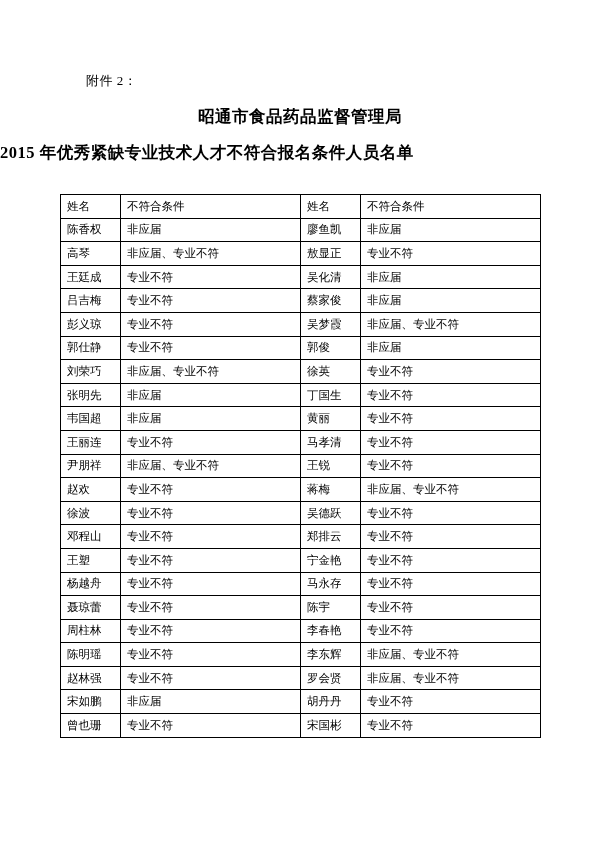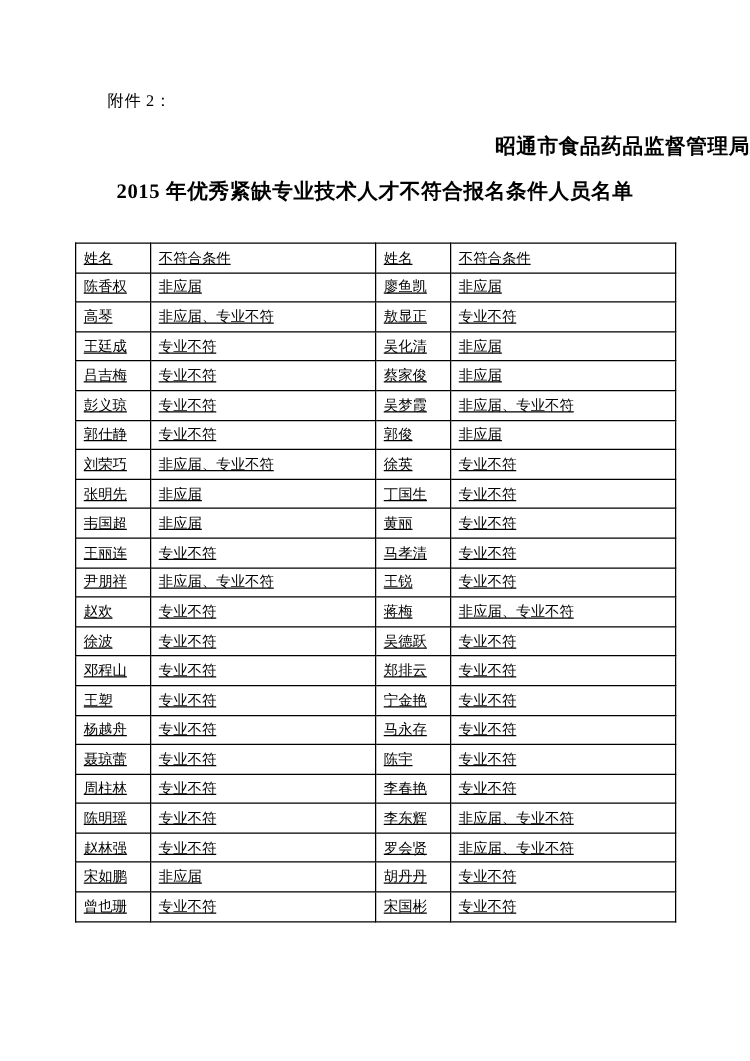--- a/index.html
+++ b/index.html
@@ -22,45 +22,43 @@
     padding: 0;
   }
   .attachment-label {
     margin-top: 72px;
     margin-left: 86px;
     font-size: 13px;
     letter-spacing: 0.5px;
     font-family: "Liberation Serif", "DejaVu Serif", serif;
   }
   .doc-title {
-    text-align: right;
+    text-align: center;
     font-weight: bold;
     font-size: 16.5px;
     margin-top: 16px;
     letter-spacing: 0.5px;
     font-family: "Liberation Serif", "DejaVu Serif", serif;
   }
   .doc-subtitle {
-    text-align: center;
     font-weight: bold;
     font-size: 16.5px;
     margin-top: 14px;
     letter-spacing: 0.5px;
     font-family: "Liberation Serif", "DejaVu Serif", serif;
   }
   .table-wrap {
     margin-top: 30px;
     margin-left: 60px;
     width: 480px;
   }
   table.name-table {
     border-collapse: collapse;
     width: 480px;
     table-layout: fixed;
-    text-decoration: underline;
   }
   table.name-table td,
   table.name-table th {
     border: 1px solid #000000;
     height: 22.6px;
     padding: 0 0 0 6px;
     font-size: 11.5px;
     font-weight: normal;
     text-align: left;
     vertical-align: middle;

